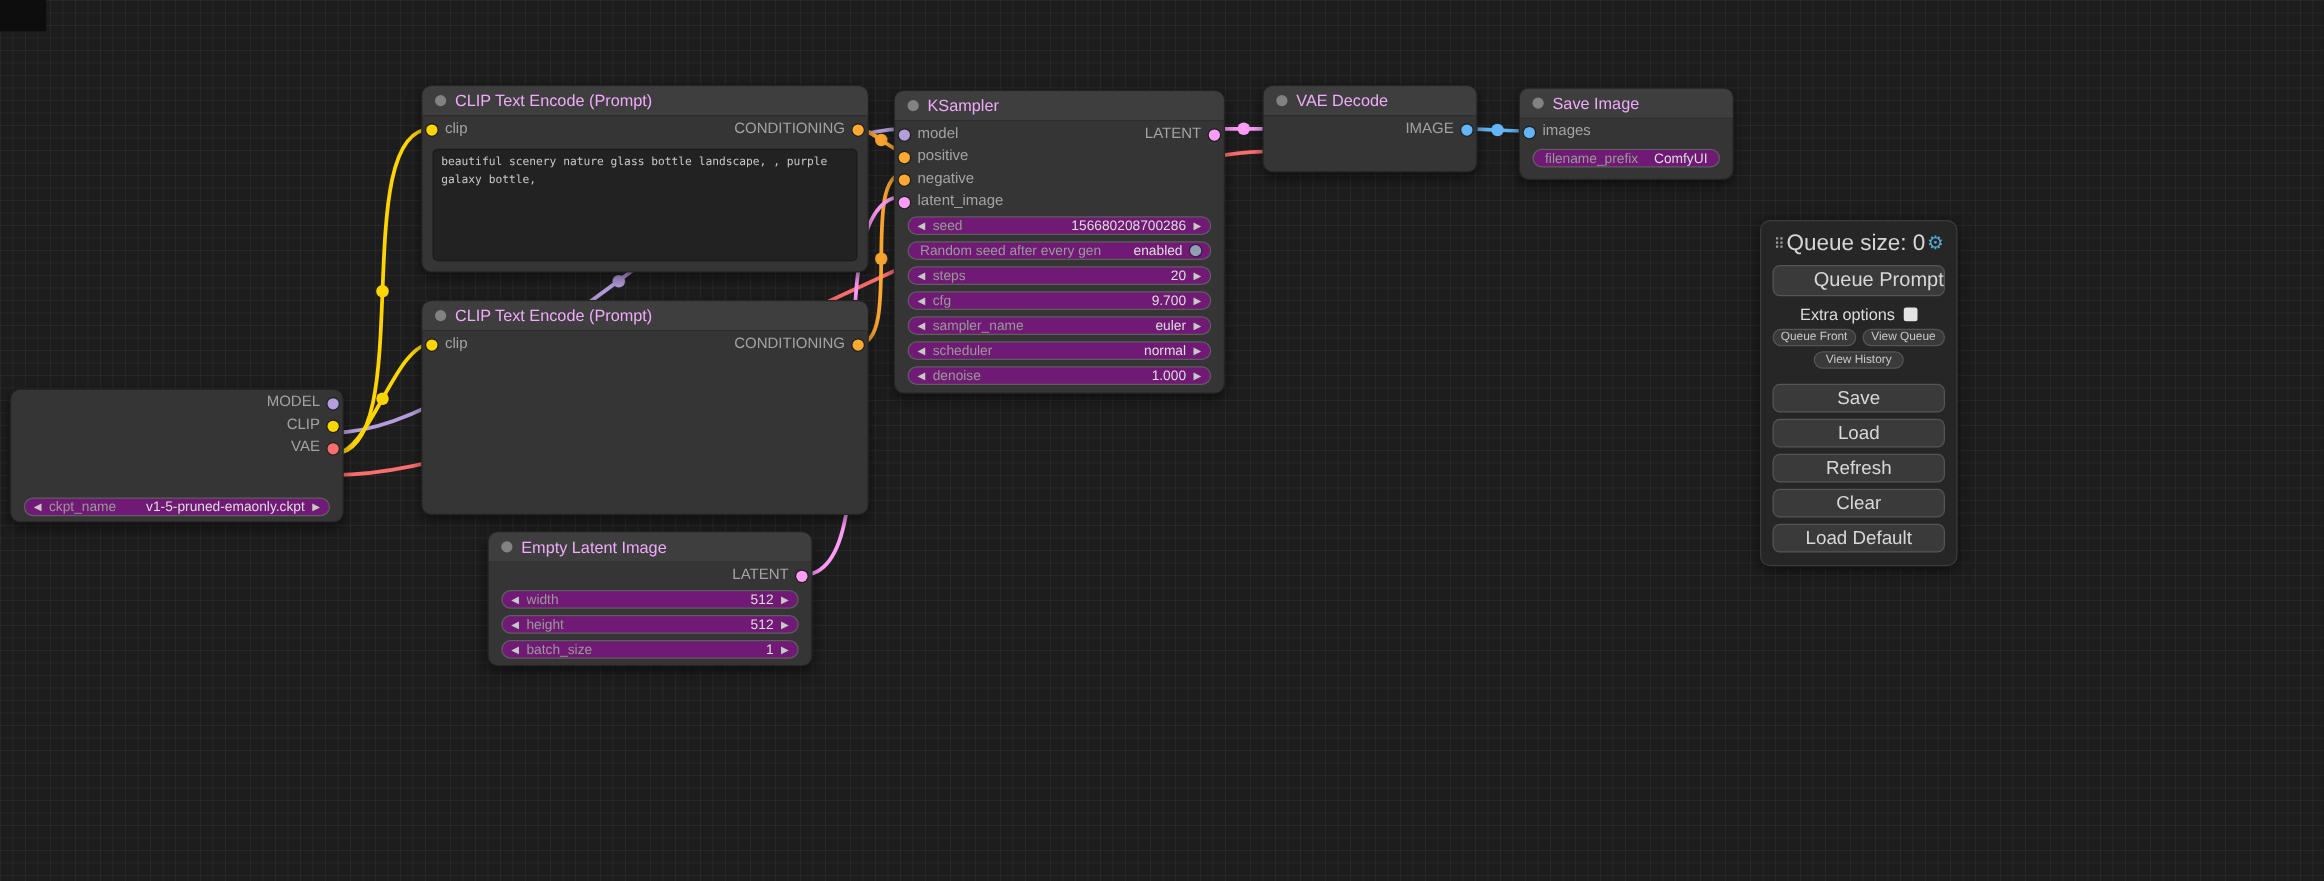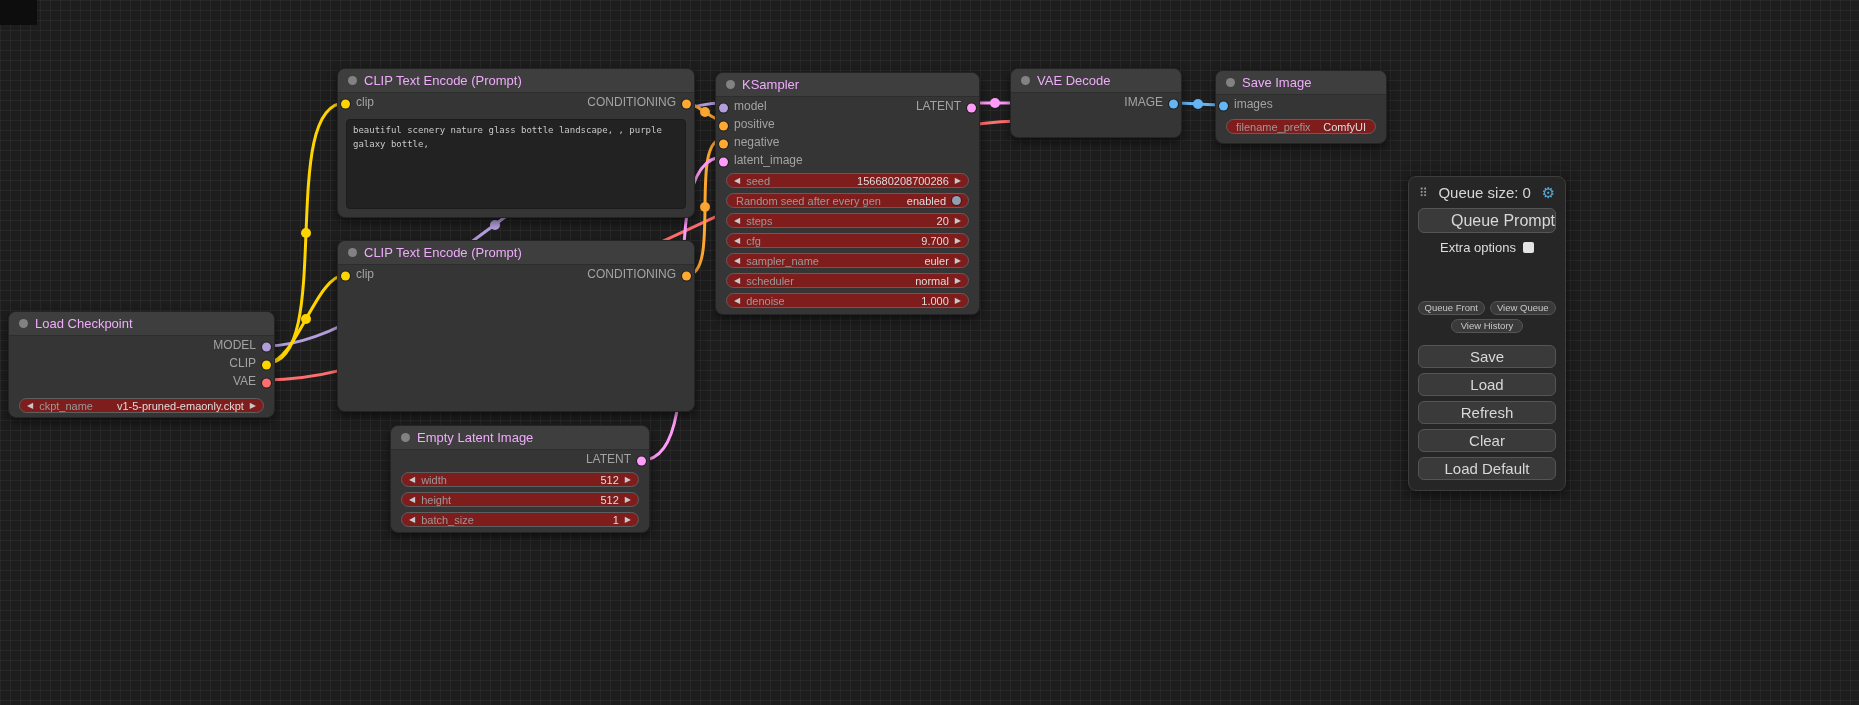--- a/index.html
+++ b/index.html
@@ -38,21 +38,21 @@
   .slot.abs { position:absolute; right:0; width:140px; justify-content:flex-end; padding-right:18px; }
   .slot-dot {
     position:absolute; top:50%; transform:translateY(-50%);
     width:9px; height:9px; border-radius:50%; box-shadow:0 0 0 1px rgba(0,0,0,.4);
   }
   .slot.in .slot-dot, .slot-dot.in { left:3px; }
   .slot.out .slot-dot, .slot-dot.outp { right:3px; }
 
   .widget {
     position:absolute; left:10px; right:10px; height:15px;
-    background:#7f1d1d; border:1px solid #5e5e5e; border-radius:8px;
+    background:#701a75; border:1px solid #5e5e5e; border-radius:8px;
     display:flex; align-items:center; padding:0 7px; font-size:11px; color:#999;
   }
   .widget .arrow { font-size:8px; color:#c8c8c8; flex:none; line-height:1; }
   .widget .w-label { margin-left:6px; white-space:nowrap; overflow:hidden; }
   .widget .w-value { margin-left:auto; margin-right:6px; color:#ddd; white-space:nowrap; }
   .widget.noarrow .w-label { margin-left:2px; }
   .widget.noarrow .w-value { margin-right:2px; }
   .toggle-knob { width:9px; height:9px; border-radius:50%; flex:none; margin-left:4px; box-shadow:0 0 0 1px rgba(0,0,0,.35); }
 
   .prompt-text {
@@ -62,33 +62,33 @@
     padding:4px 6px; resize:none; overflow:hidden; outline:none;
   }
 
   #menu {
     position:absolute; left:1408px; top:176px; width:158px; z-index:3;
     background:#262626; border:1px solid #3d3d3d; border-radius:8px;
     box-shadow:0 3px 12px rgba(0,0,0,.55); padding:6px 9px 10px 9px; color:#d8d8d8;
   }
   .menu-header { display:flex; align-items:center; justify-content:space-between; padding:1px 1px 5px 1px; }
   .drag-handle { color:#9a9a9a; font-size:12px; cursor:grab; }
-  .queue-size { font-size:15px; color:#d6d6d6; }
+  .queue-size { font-size:18px; color:#d6d6d6; }
   .gear { font-size:15px; color:#57a8d4; line-height:1; cursor:pointer; }
   #menu button {
     display:block; width:100%; margin-top:5px; height:23px;
     background:#3a3a3a; border:1px solid #555; border-radius:6px;
     color:#d8d8d8; font-size:15px; font-family:inherit; cursor:pointer;
   }
   #menu button.primary { height:25px; font-size:16px; margin-top:2px;text-align:right; }
   .extra-row { display:flex; align-items:center; justify-content:center; margin-top:7px; font-size:13px; color:#ddd; }
   .checkbox { width:11px; height:11px; background:#e4e4e4; border-radius:2px; margin-left:7px; cursor:pointer; }
   .small-row { display:flex; gap:5px; margin-top:4px; justify-content:center; }
   #menu .small-row button { margin-top:0; height:14px; font-size:9.5px; border-radius:8px; color:#c9c9c9; padding:0 4px; line-height:1; }
-  #menu .small-row button.half { flex:1;margin-top:42px; }
+  #menu .small-row button.half { flex:1; }
   #menu .small-row button.mid { width:72px; }
   #menu button.first-big { margin-top:12px; }
   [data-interactable="true"] { cursor:pointer; }
   textarea[data-interactable="true"] { cursor:text; }
 </style>
 </head>
 <body>
 
 <div id="canvas" data-interactable="true">
   <div class="origin-patch" data-interactable="false"></div>
@@ -109,24 +109,20 @@
     <circle data-interactable="false" cx="306" cy="319" r="5" fill="#FFD500"></circle>
     <circle data-interactable="false" cx="643" cy="251" r="5" fill="#FF6E6E"></circle>
     <circle data-interactable="false" cx="705" cy="112" r="5" fill="#FFA931"></circle>
     <circle data-interactable="false" cx="705" cy="207" r="5" fill="#FFA931"></circle>
     <circle data-interactable="false" cx="683" cy="309" r="5" fill="#FF9CF9"></circle>
     <circle data-interactable="false" cx="995" cy="103" r="5" fill="#FF9CF9"></circle>
     <circle data-interactable="false" cx="1198" cy="104" r="5" fill="#64B5F6"></circle>
   </svg>
 
   <div class="node" style="left:8px;top:311px;width:267px;height:107px" data-interactable="true">
-    <div class="node-title" data-interactable="true">
-      <span class="title-dot" data-interactable="true"></span>
-      <span class="title-text" data-interactable="false">Load Checkpoint</span>
-    </div>
     <div class="slots">
       <div class="slot out" data-interactable="true">
         <span data-interactable="false">MODEL</span>
         <span class="slot-dot" data-interactable="true" style="background-color: rgb(179, 157, 219);"></span>
       </div>
       <div class="slot out" data-interactable="true">
         <span data-interactable="false">CLIP</span>
         <span class="slot-dot" data-interactable="true" style="background-color: rgb(255, 213, 0);"></span>
       </div>
       <div class="slot out" data-interactable="true">

